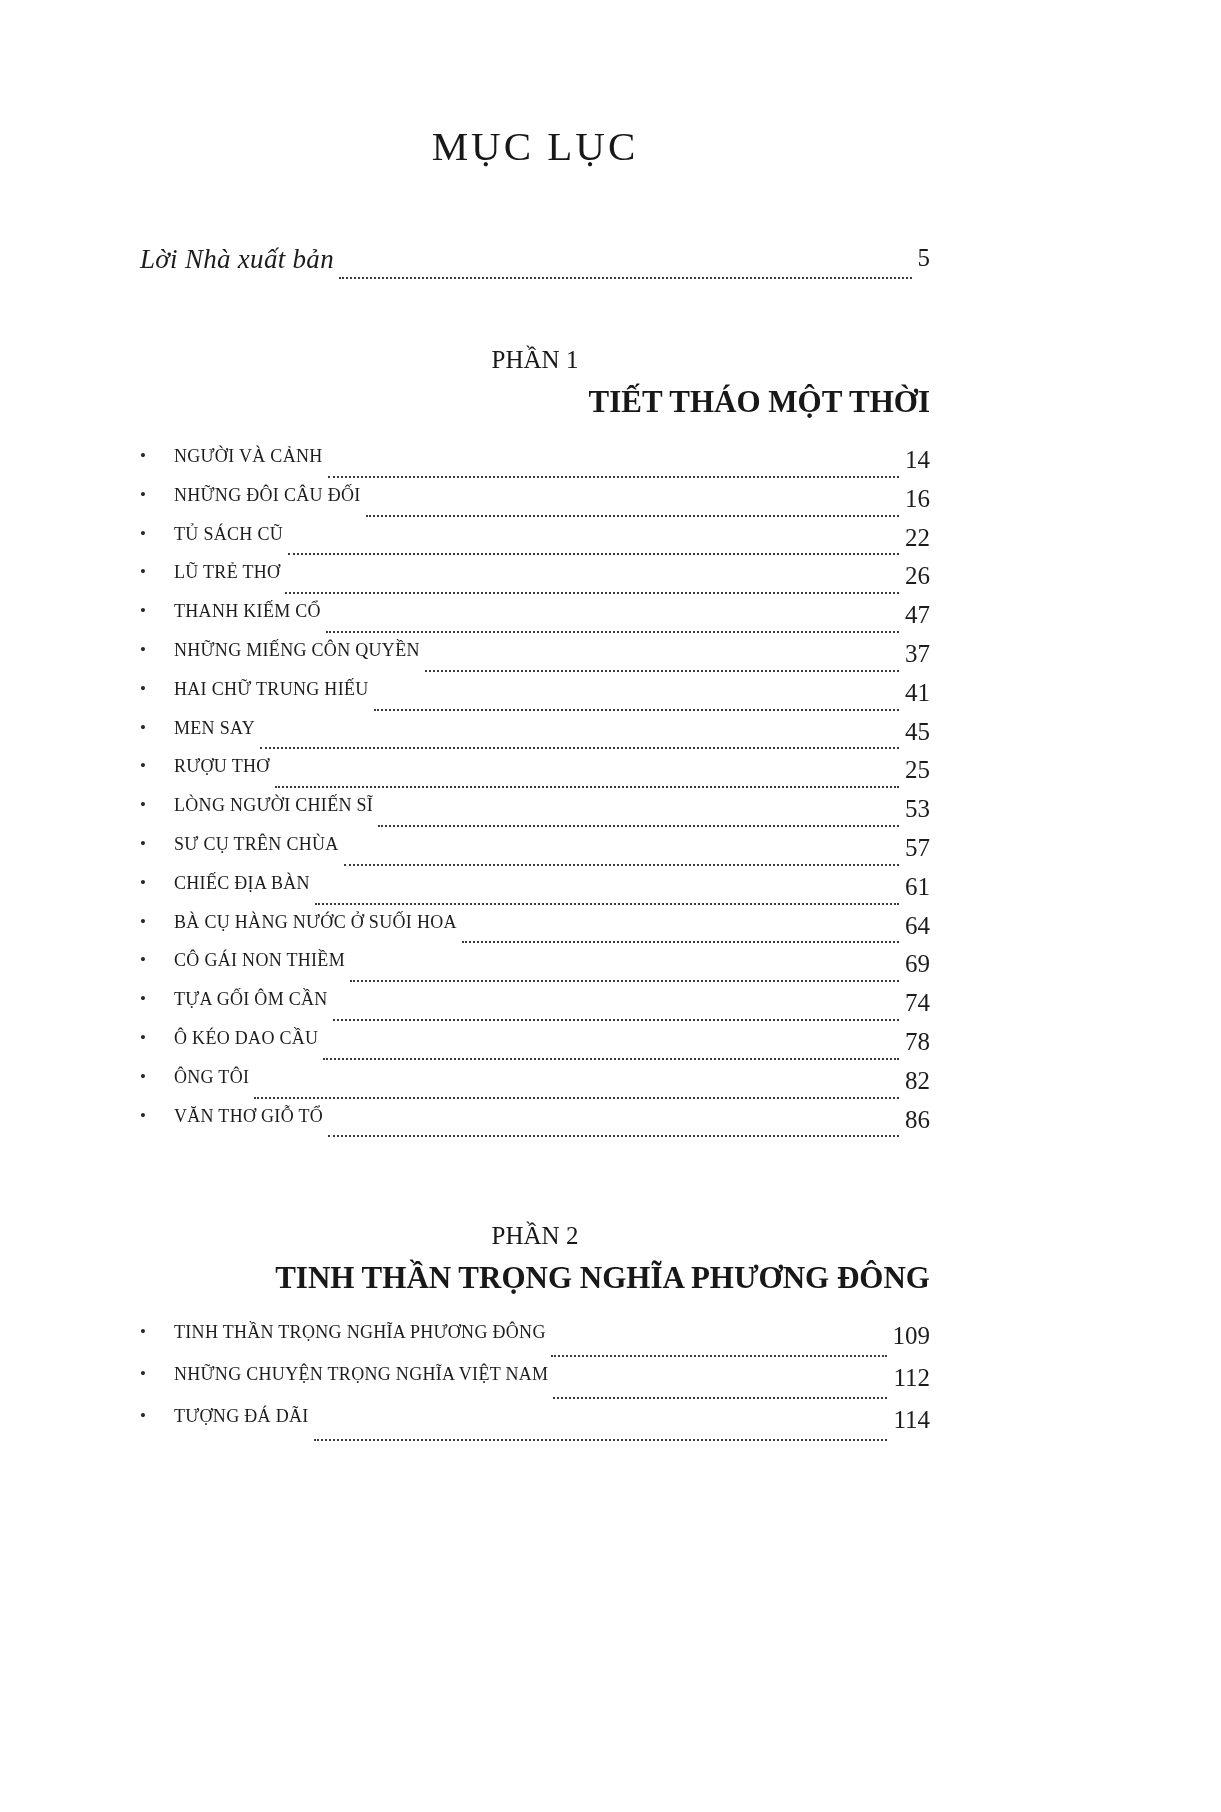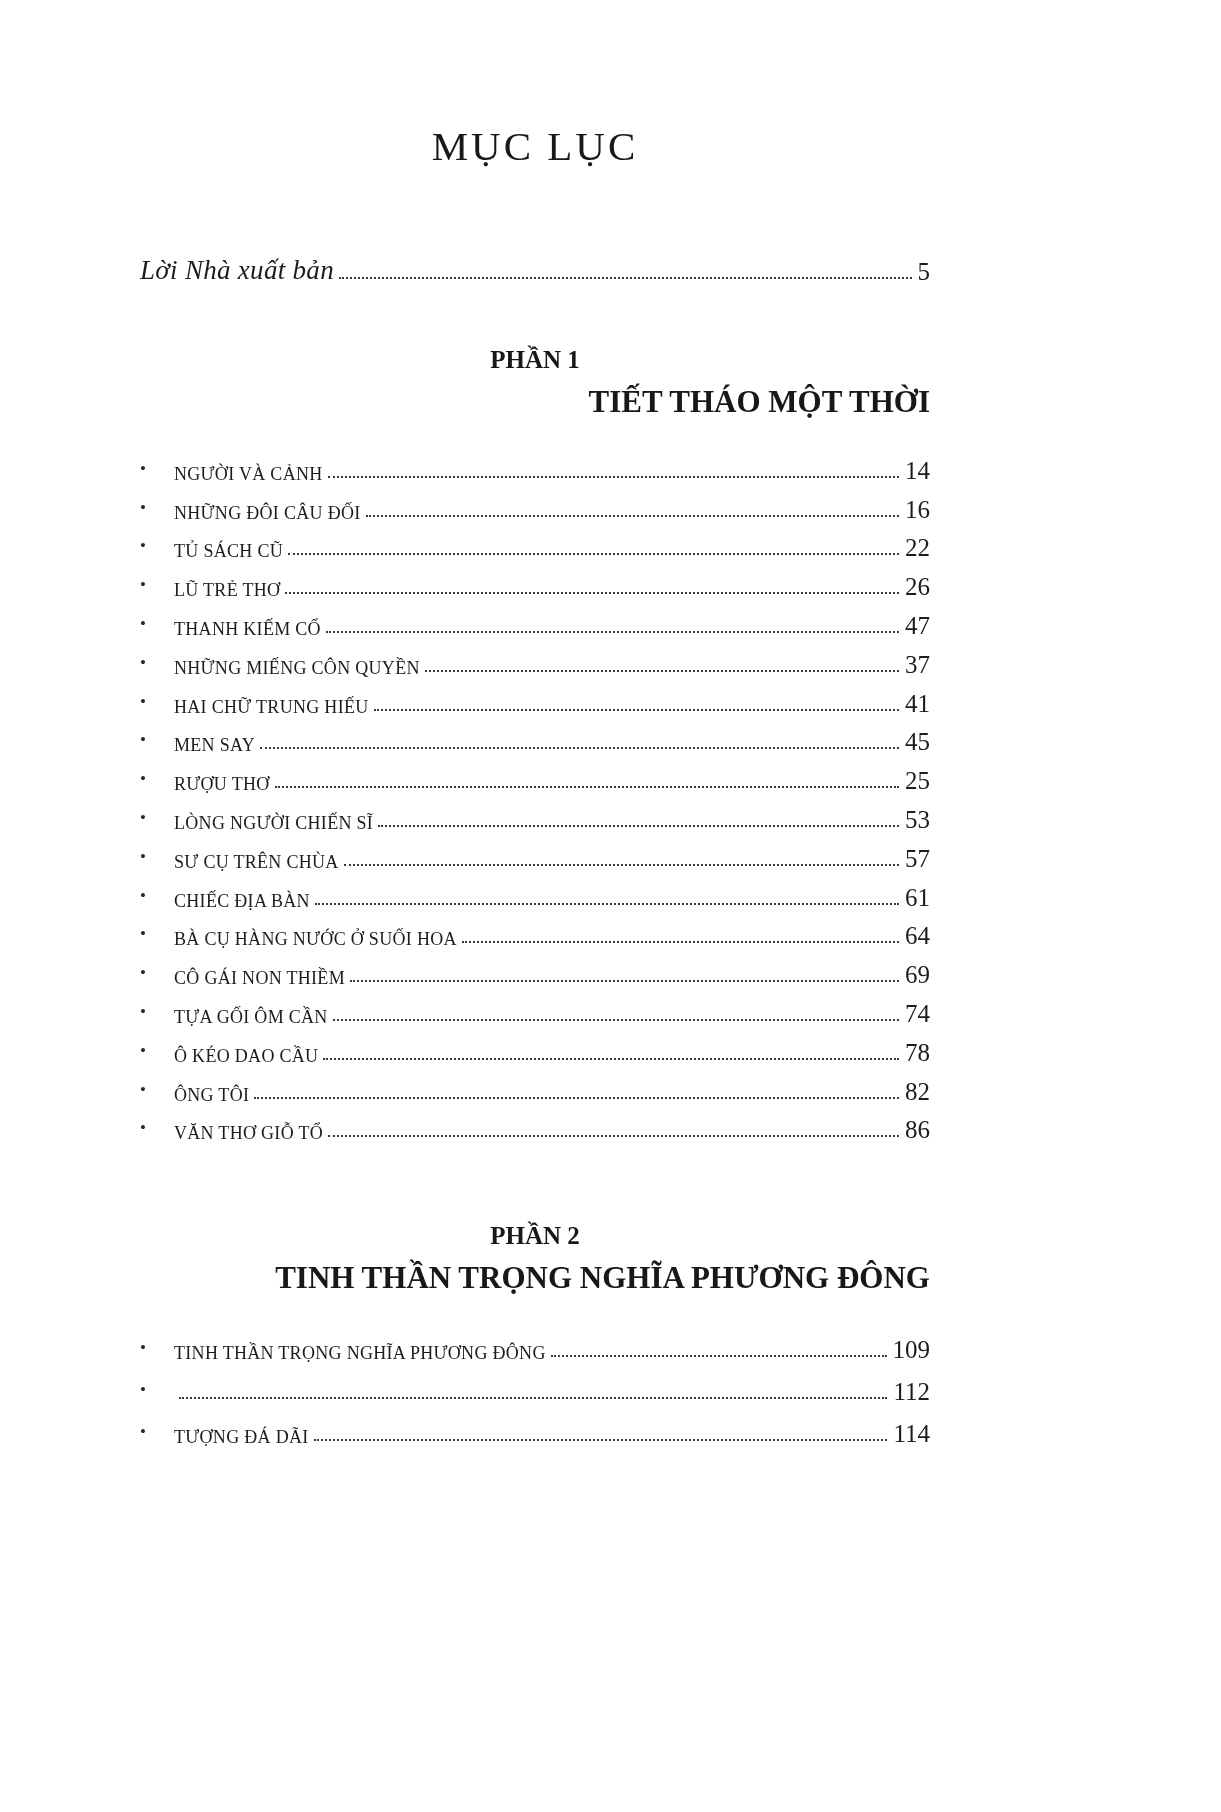--- a/index.html
+++ b/index.html
@@ -25,21 +25,20 @@
     margin-top: 110px;
     text-align: center;
     font-size: 41px;
     font-weight: 400;
     letter-spacing: 3px;
     color: #181818;
   }
   
   .toc-row {
     display: flex;
-    align-items: flex-end;
     height: 38.8px;
     white-space: nowrap;
   }
   .toc-row .bullet {
     width: 34px;
     flex: 0 0 34px;
     text-align: left;
     font-size: 17px;
     padding-bottom: 6px;
     color: #2a2a2a;
@@ -66,21 +65,21 @@
   }
   .front-row .toc-label {
     font-style: italic;
     font-size: 27px;
   }
   
   .part-label {
     margin-top: 60px;
     text-align: center;
     font-size: 25px;
-    font-weight: 700;
+    font-weight: 400;
     color: #181818;
   }
   .part-title {
     margin-top: 10px;
     text-align: right;
     font-size: 31px;
     font-weight: 700;
     color: #181818;
   }
   .entries {
@@ -246,20 +245,21 @@
     <div class="entries">
   <div class="toc-row">
     <span class="bullet">•</span>
     <span class="toc-label">TINH THẦN TRỌNG NGHĨA PHƯƠNG ĐÔNG</span>
     <span class="leader"></span>
     <span class="toc-page">109</span>
   </div>
 
   <div class="toc-row">
     <span class="bullet">•</span>
+    <span class="toc-label">NHỮNG CHUYỆN TRỌNG NGHĨA VIỆT NAM</span>
     <span class="leader"></span>
     <span class="toc-page">112</span>
   </div>
 
   <div class="toc-row">
     <span class="bullet">•</span>
     <span class="toc-label">TƯỢNG ĐÁ DÃI</span>
     <span class="leader"></span>
     <span class="toc-page">114</span>
   </div>

